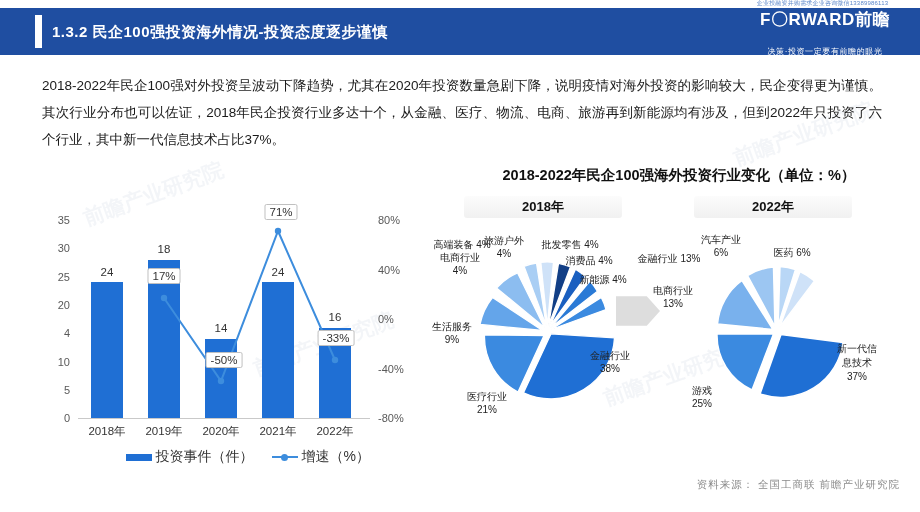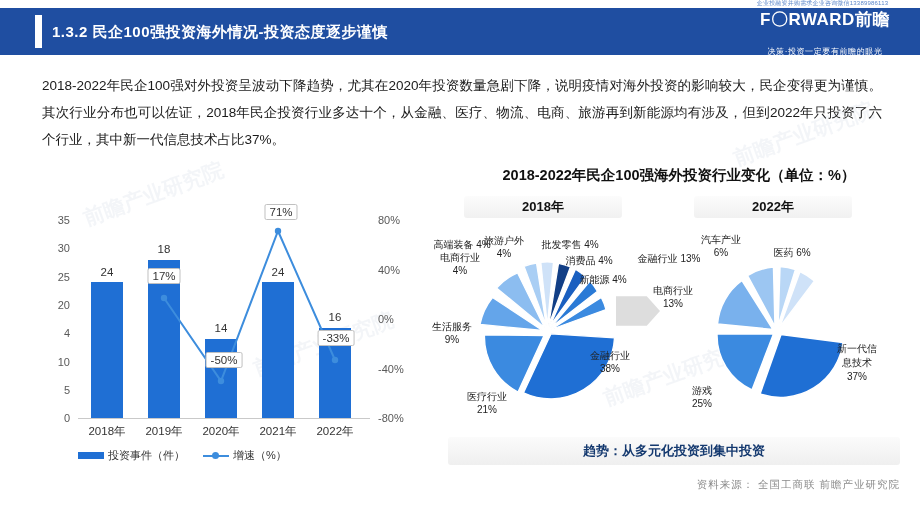--- a/index.html
+++ b/index.html
@@ -56,21 +56,21 @@
          transform:translateY(-50%);}
   .y2tick{position:absolute;left:0;font-size:11px;color:#595959;text-align:left;width:50px;
          transform:translateY(-50%);}
   .bar{position:absolute;bottom:0;width:32px;background:#1f6fd4;}
   .barval{position:absolute;font-size:11.5px;color:#333;text-align:center;width:46px;transform:translateX(-50%);}
   .xlabel{position:absolute;top:214px;font-size:11.5px;color:#333;text-align:center;width:60px;transform:translateX(-50%);}
   .callout{
     position:absolute;font-size:11.5px;color:#333;background:#ffffff;border:1px solid #c0c0c0;
     border-radius:2px;padding:1px 4px;transform:translate(-50%,-50%);white-space:nowrap;
   }
-  .legend{position:absolute;left:48px;top:238px;width:292px;text-align:left;font-size:11px;color:#333;}
+  .legend{position:absolute;left:48px;top:238px;width:292px;text-align:right;font-size:14px;color:#333;}
   .legend span{display:inline-block;vertical-align:middle;}
   .lg-bar{width:26px;height:7px;background:#1f6fd4;margin-right:4px;}
   .lg-line{width:26px;height:2px;background:#3d8ddd;margin-right:4px;position:relative;}
   .lg-line::after{content:"";position:absolute;left:9px;top:-2.5px;width:7px;height:7px;border-radius:50%;background:#3d8ddd;}
   .lg-gap{width:18px;}
 
   
   #right-panel{position:absolute;left:444px;top:196px;width:470px;height:260px;}
   .year-tab{
     position:absolute;top:0;height:22px;line-height:22px;text-align:center;
@@ -277,17 +277,16 @@
       <span>游戏</span><br>
       <span>25%</span>
     </div>
     <div class="plabel" style="left:386px;top:146px;width:54px;line-height:14px;">
       <span>新一代信</span><br>
       <span>息技术</span><br>
       <span>37%</span>
     </div>
   </div>
 
-  <div class="trend-banner">趋势：从多元化投资到集中投资</div>
   <div class="source">资料来源： 全国工商联 前瞻产业研究院</div>
   <div class="footnote"></div>
 
 </div>
 
 </body></html>

